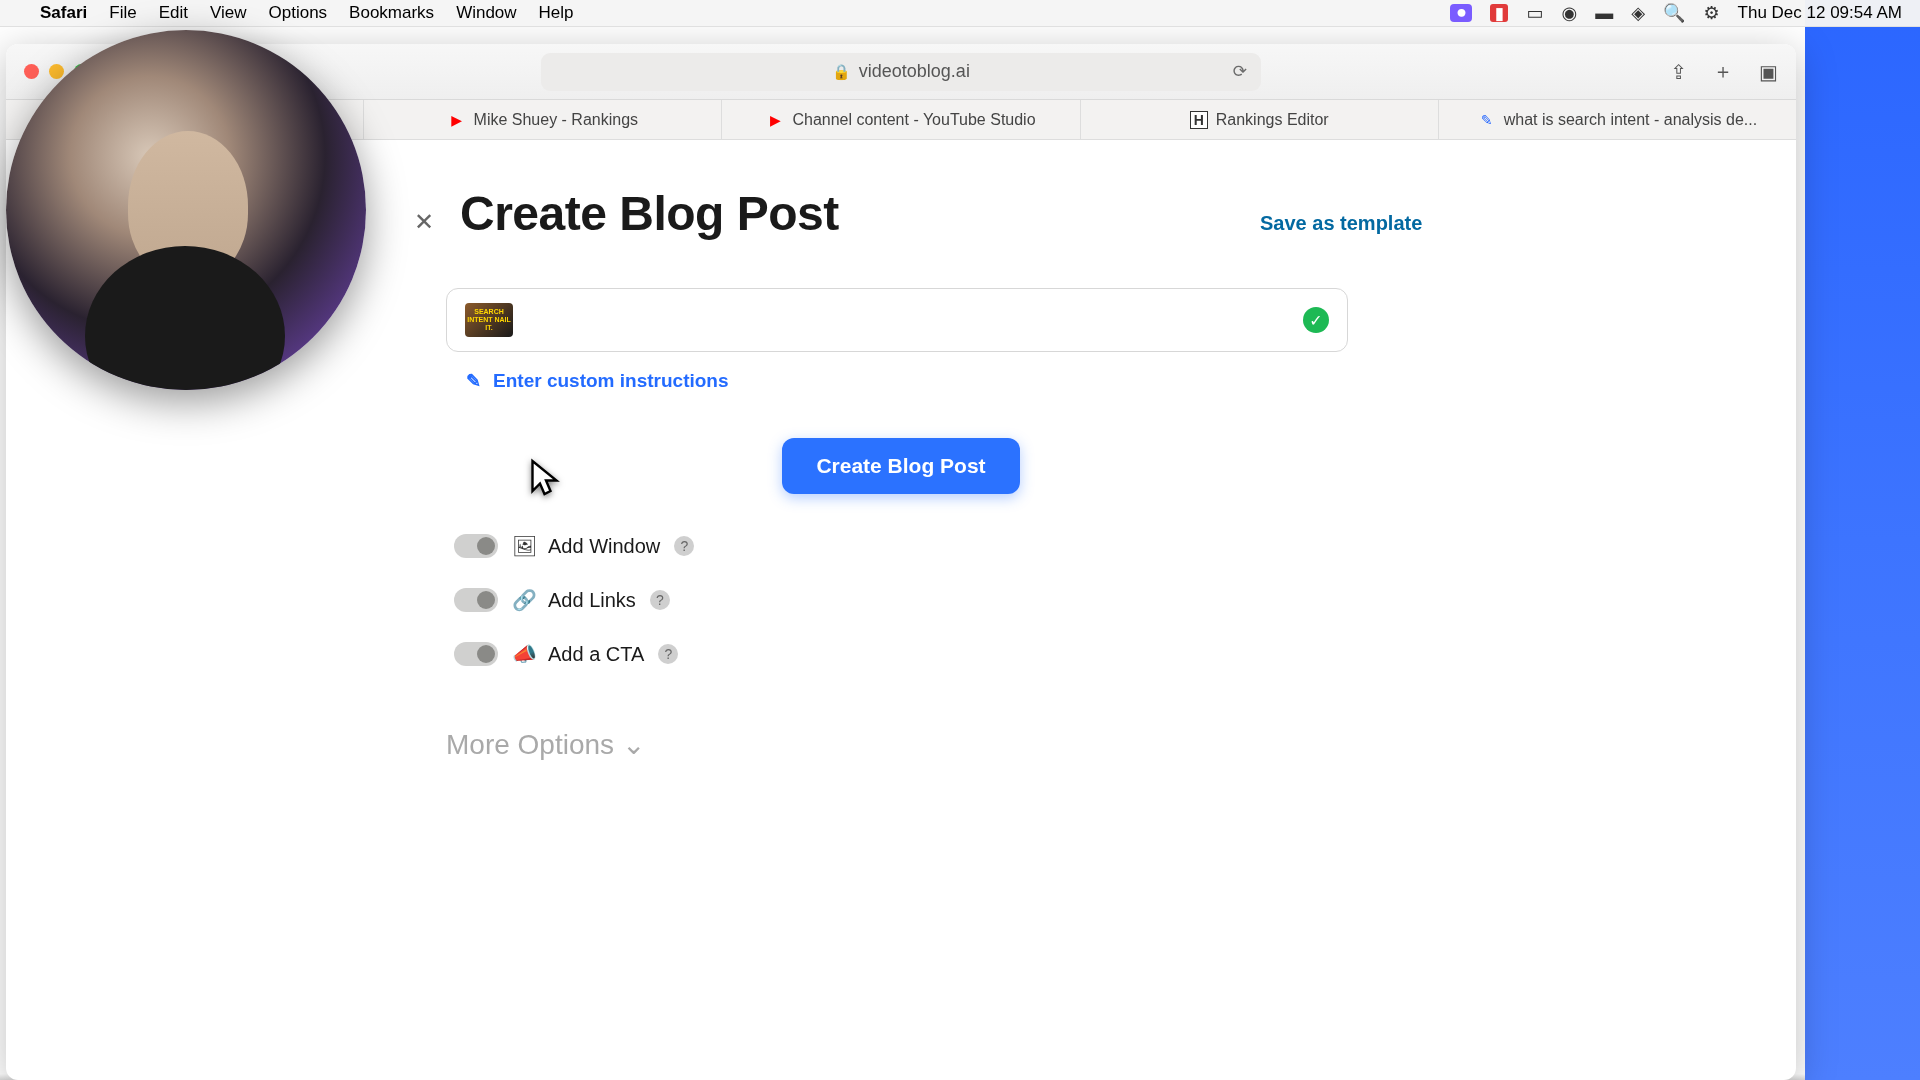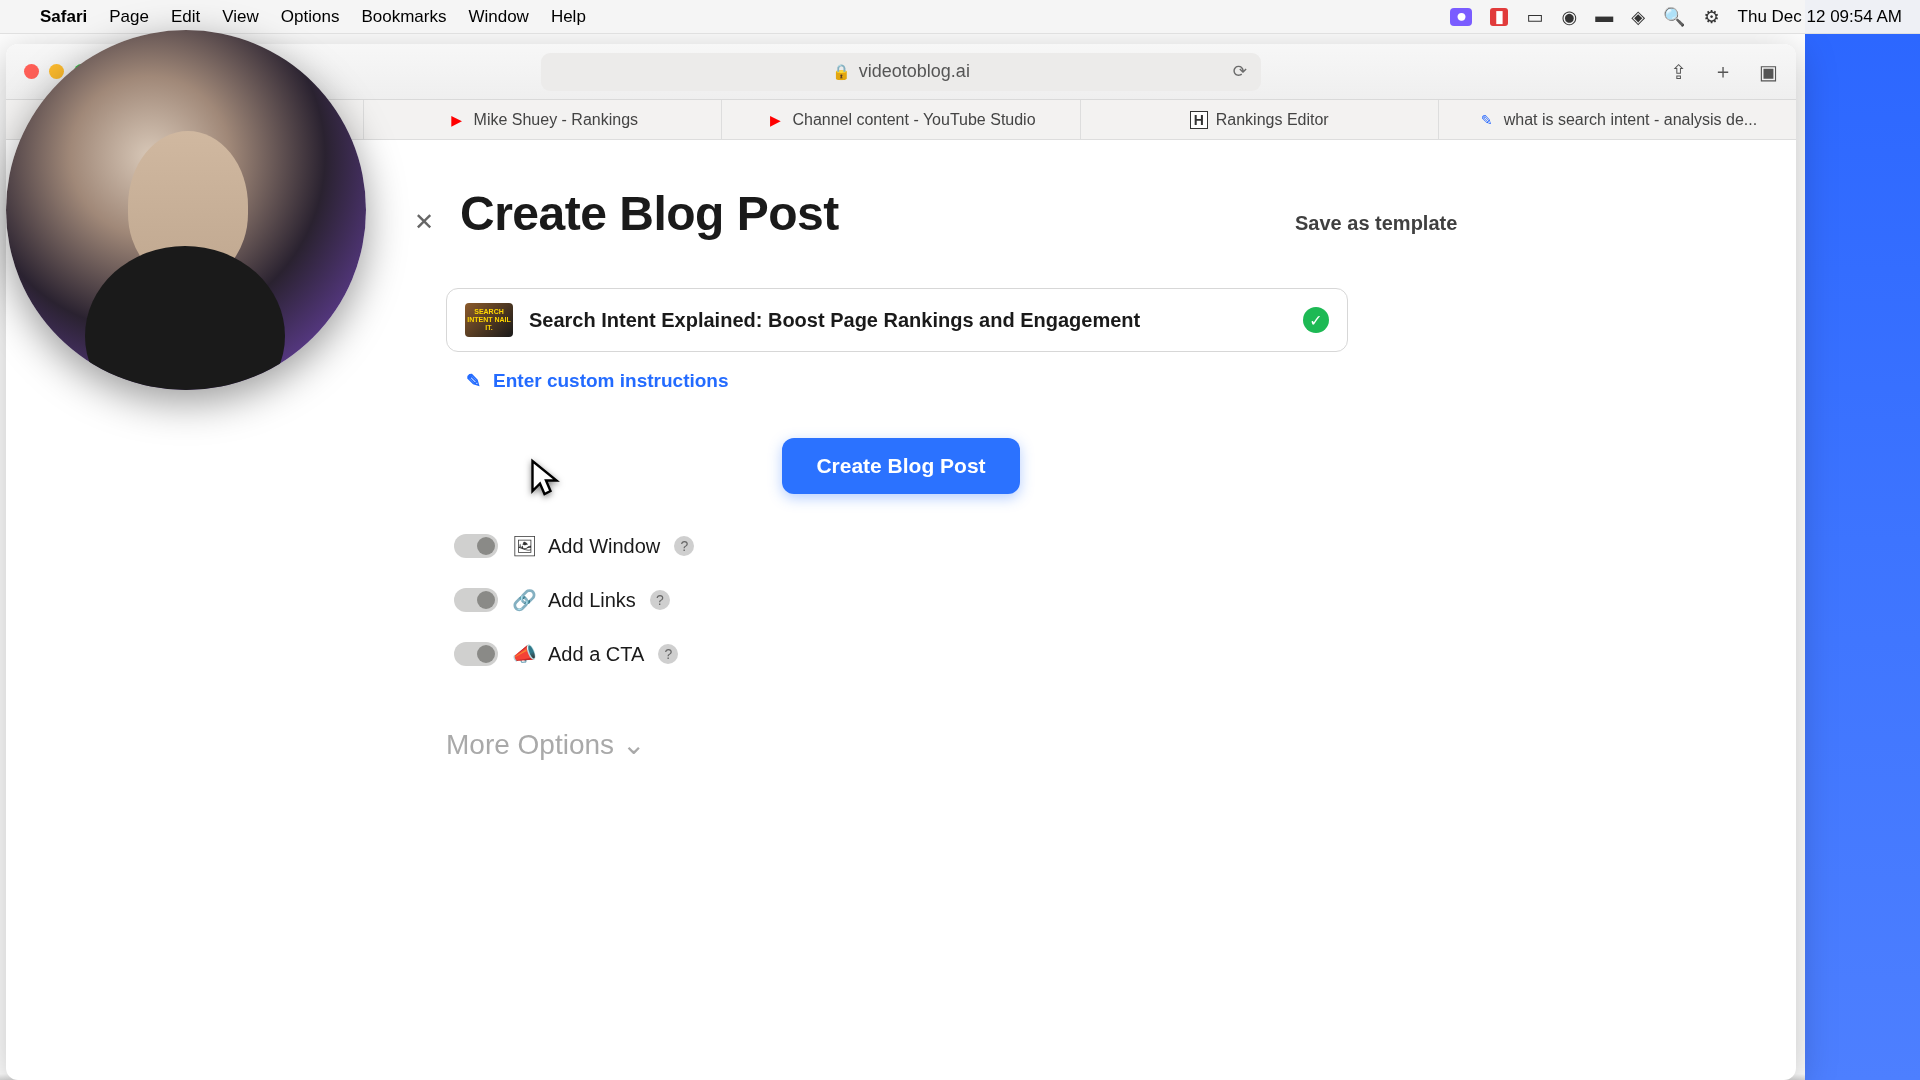--- a/index.html
+++ b/index.html
@@ -16,21 +16,21 @@
       position: absolute;
       top: 0; right: 0;
       width: 115px; height: 1080px;
       background: linear-gradient(180deg, #2b66ff 0%, #3d74ff 50%, #4d7fff 100%);
       z-index: 0;
     }
 
     .menubar {
       position: absolute;
       top: 0; left: 0; right: 0;
-      height: 34px;
+      height: 27px;
       background: rgba(245,245,245,0.97);
       display: flex;
       align-items: center;
       font-size: 17px;
       z-index: 100;
       border-bottom: 1px solid #e0e0e0;
     }
     .menubar-left { display: flex; align-items: center; padding-left: 18px; gap: 22px; }
     .menubar-left .apple { font-size: 20px; }
     .menubar-left .app-name { font-weight: 700; }
@@ -125,24 +125,24 @@
     .page-title {
       position: absolute;
       left: 454px; top: 46px;
       font-size: 48px;
       font-weight: 600;
       color: #1a1a1a;
       letter-spacing: -0.5px;
     }
     .save-template {
       position: absolute;
-      left: 1289px; top: 72px;
+      left: 1254px; top: 72px;
       font-size: 20px;
       font-weight: 600;
-      color: #404040;
+      color: #0369a1;
     }
 
     .video-card {
       position: absolute;
       left: 440px; top: 148px;
       width: 902px; height: 64px;
       border: 1.5px solid #d7d7d7;
       border-radius: 12px;
       display: flex;
       align-items: center;
@@ -241,21 +241,21 @@
   </style>
 </head>
 <body>
 
 <div class="desktop-gradient"></div>
 
 <div class="menubar">
   <div class="menubar-left">
     <span class="apple"></span>
     <span class="app-name">Safari</span>
-    <span>Page</span>
+    <span>File</span>
     <span>Edit</span>
     <span>View</span>
     <span>Options</span>
     <span>Bookmarks</span>
     <span>Window</span>
     <span>Help</span>
   </div>
   <div class="menubar-right">
     <span class="mi-box mi-purple">⏺</span>
     <span class="mi-box mi-red">▮</span>
@@ -318,21 +318,20 @@
   <div class="page-content">
     <span class="close-x">✕</span>
     <h1 class="page-title">Create Blog Post</h1>
     <a class="save-template">Save as template</a>
 
     <div class="video-card">
       <div class="thumb">
         <span class="thumb-text">SEARCH INTENT
 NAIL IT.</span>
       </div>
-      <span class="video-title">Search Intent Explained: Boost Page Rankings and Engagement</span>
       <span class="check-badge">✓</span>
     </div>
 
     <div class="custom-instr">
       <span class="pencil">✎</span>
       <span>Enter custom instructions</span>
     </div>
 
     <button class="create-btn">Create Blog Post</button>
 

